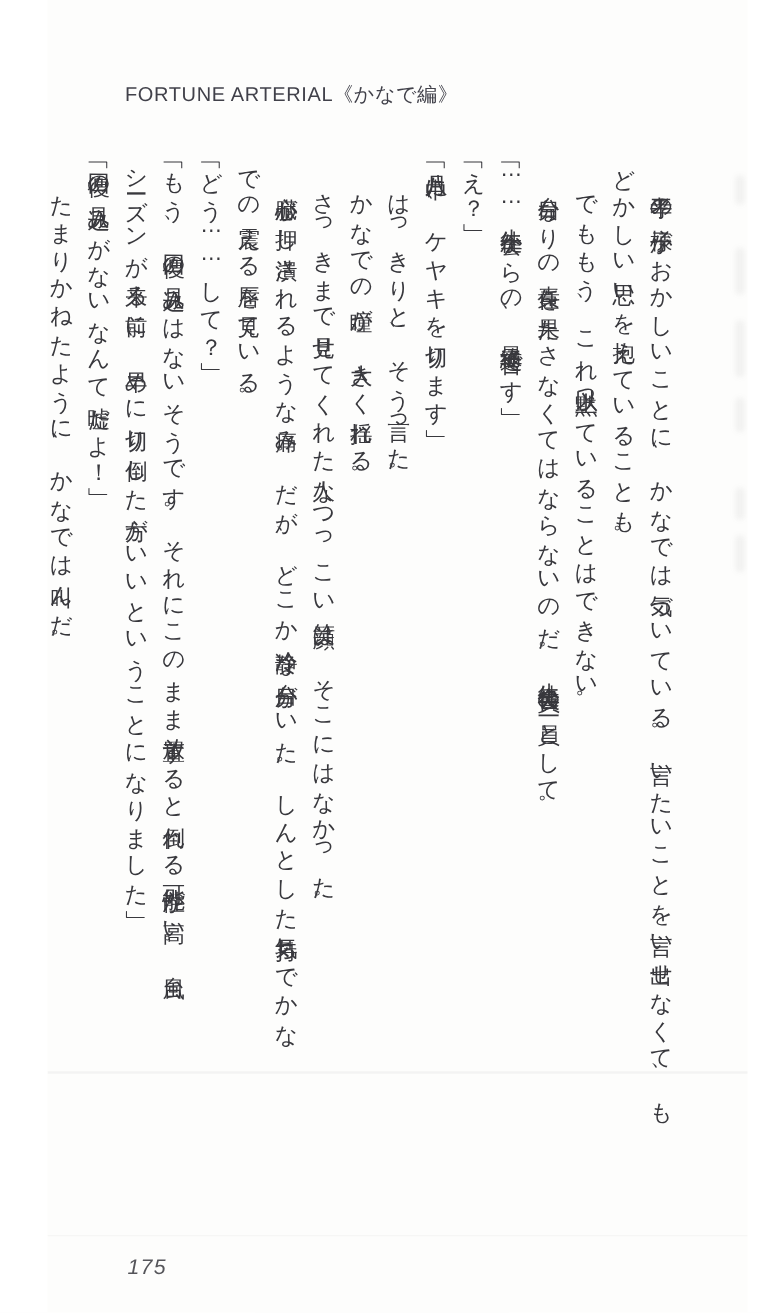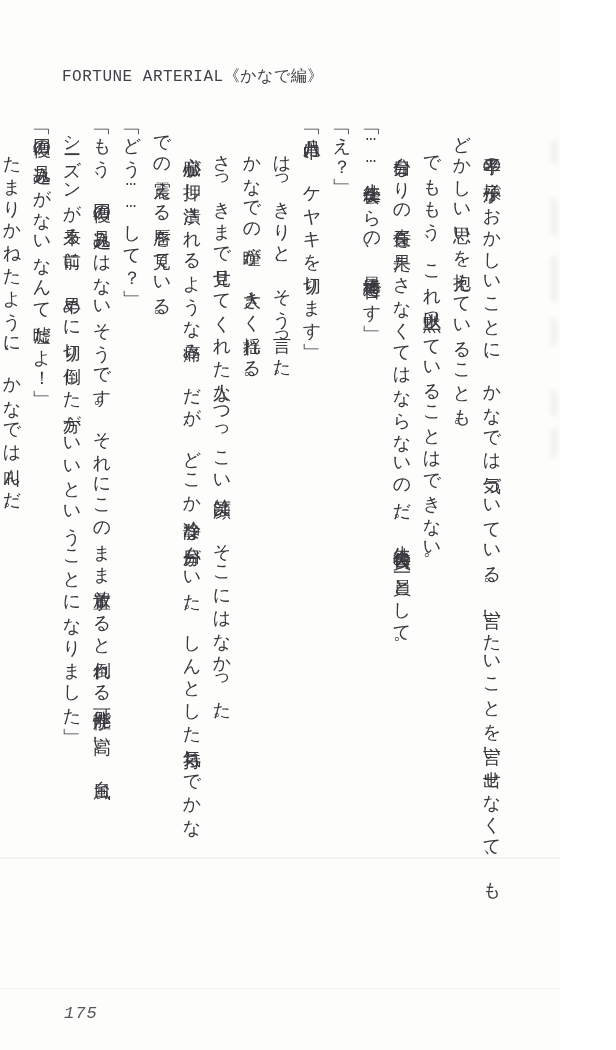--- a/index.html
+++ b/index.html
@@ -5,21 +5,22 @@
   html, body {
     margin: 0;
     padding: 0;
   }
   .page {
     position: relative;
     width: 560px;
     height: 1050px;
     background: #fdfdfc;
     overflow: hidden;
-    font-family: Liberation Mono, monospace;
+    font-family: Liberation Sans, sans-serif;
+    margin-left: 38px;
   }
   .running-header {
     position: absolute;
     left: 62px;
     top: 66px;
     font-size: 16px;
     letter-spacing: 0.5px;
     color: #41414a;
   }
   

